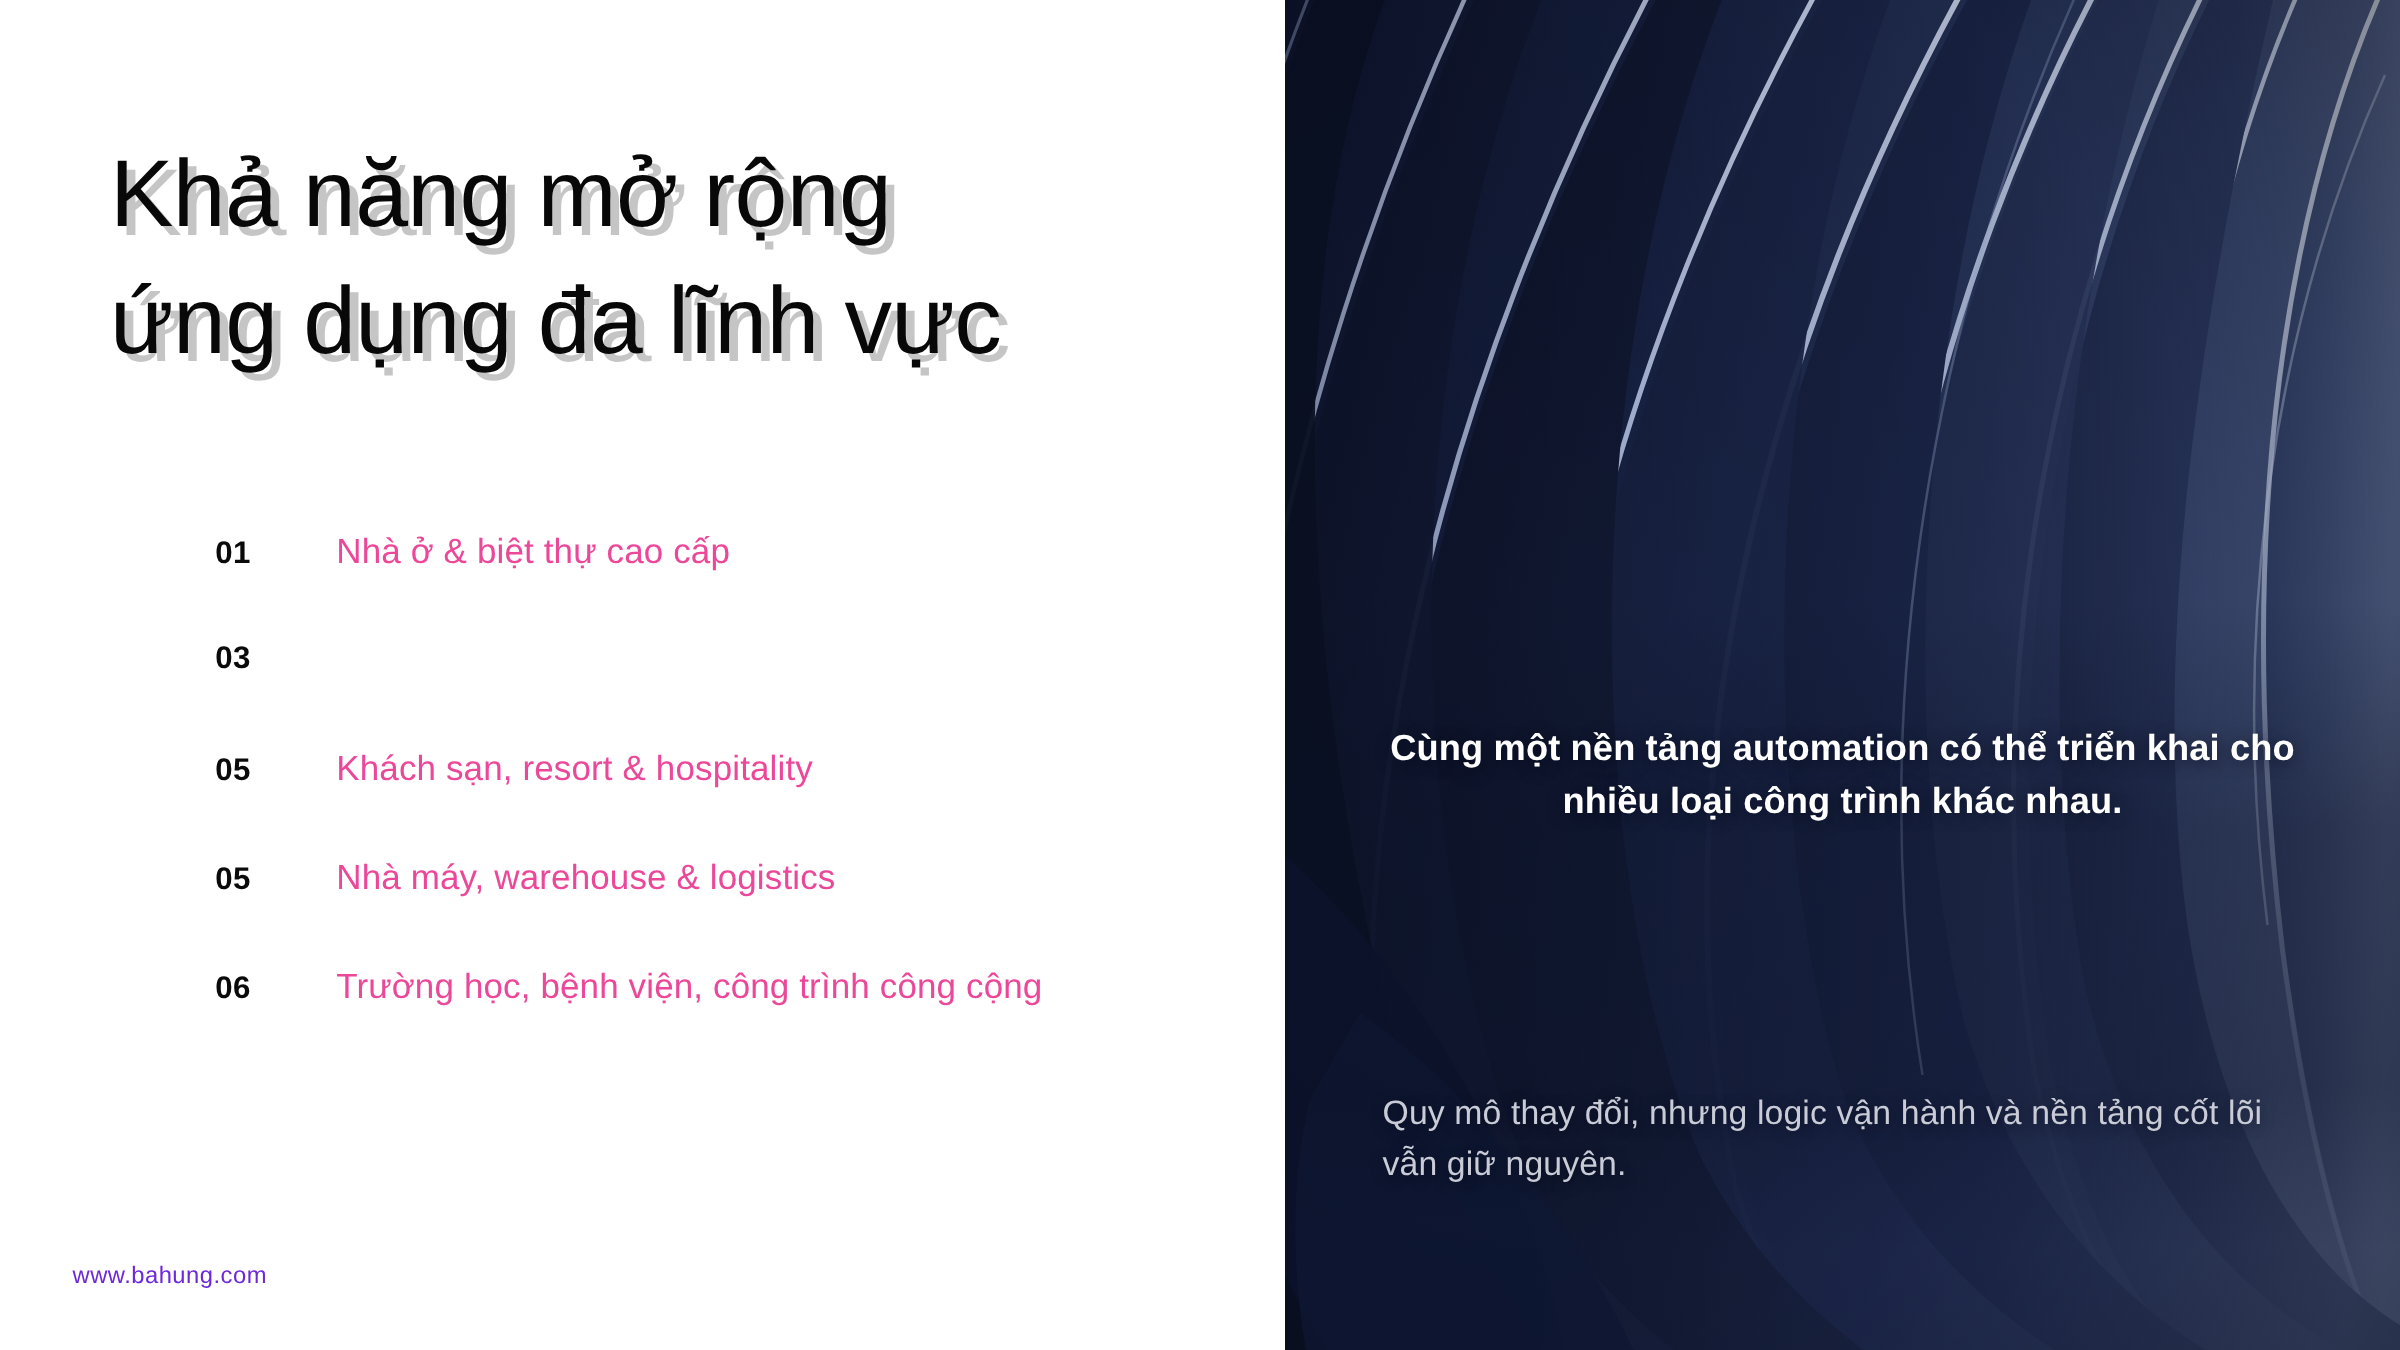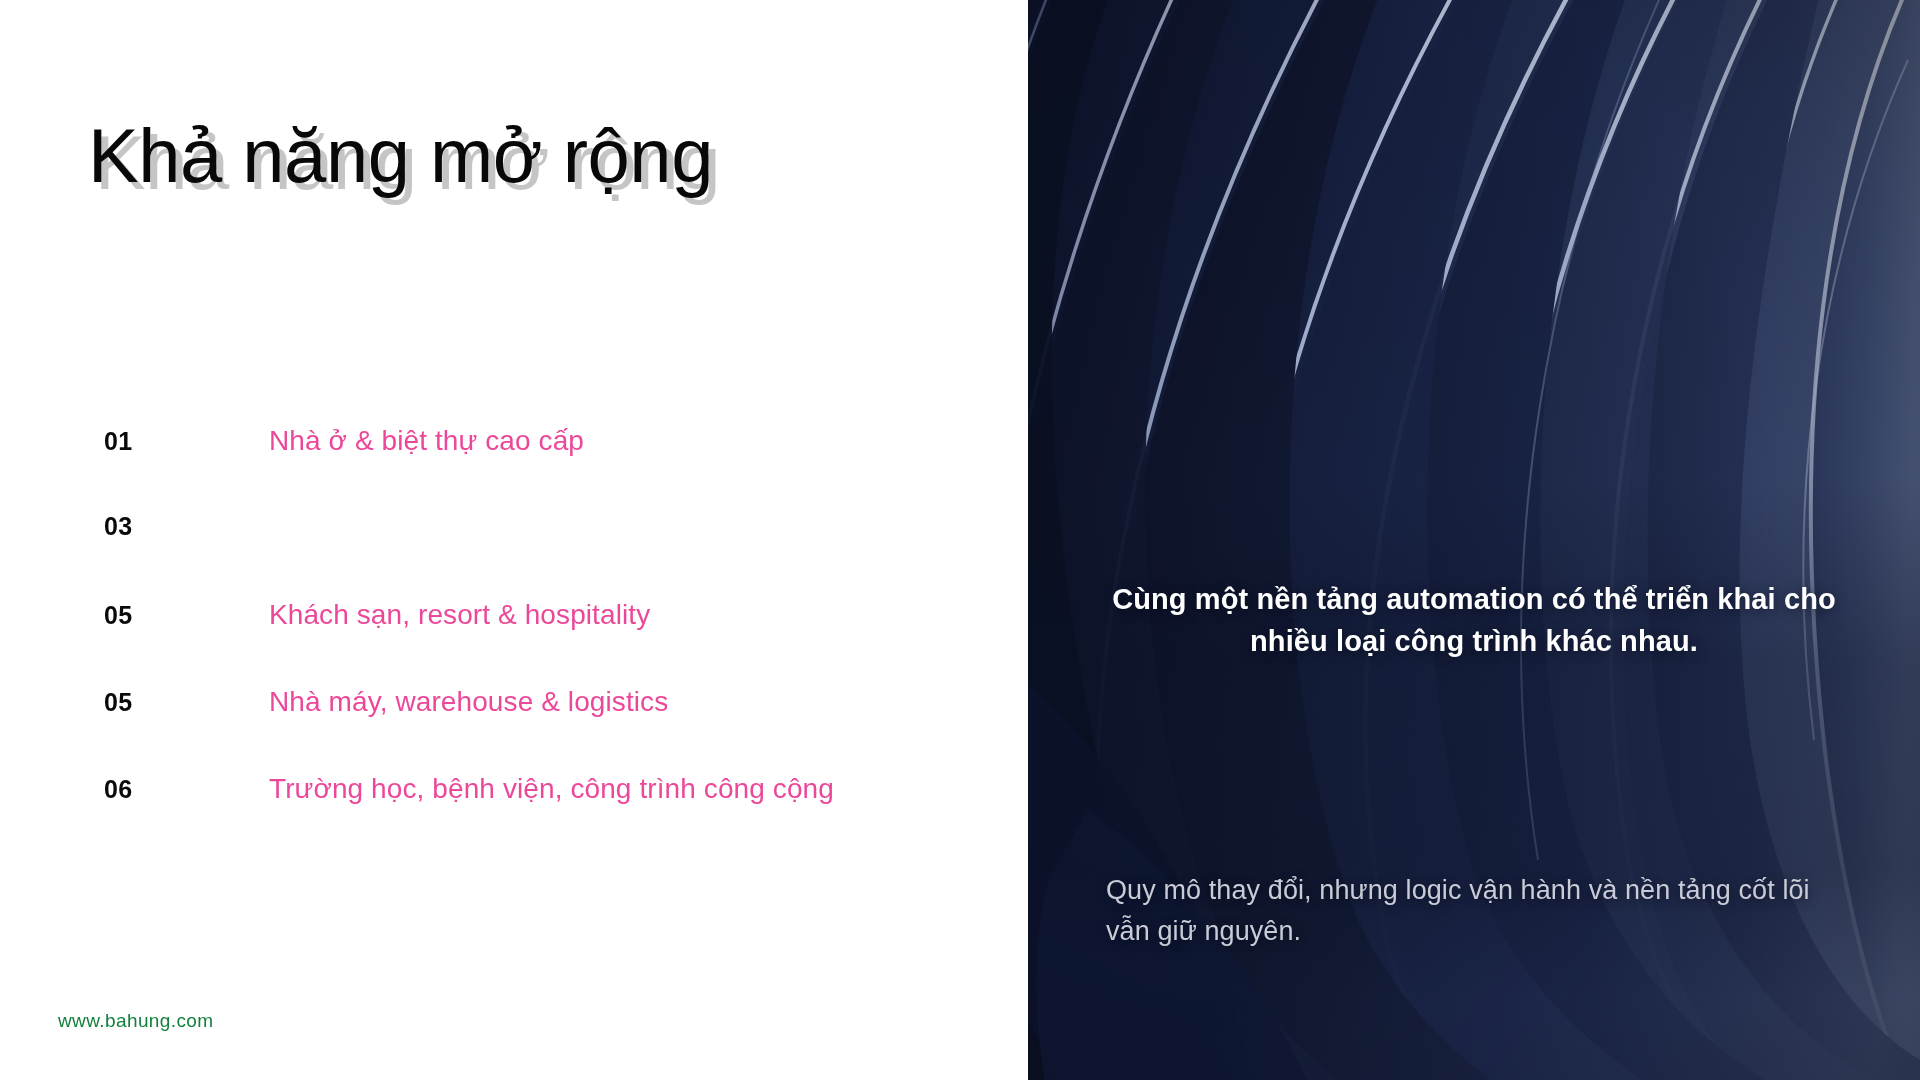--- a/index.html
+++ b/index.html
@@ -50,34 +50,35 @@
     display:flex;
     align-items:baseline;
     height:87px;
   }
   .item-num {
     flex:0 0 165px;
     font-size:25px;
     font-weight:700;
     color:#0a0a0a;
     letter-spacing:0.3px;
+    text-align:center;
   }
   .item-label {
     font-size:28px;
     font-weight:400;
     color:#ec4899;
     letter-spacing:0.1px;
     white-space:nowrap;
   }
 
   .footer-url {
     position:absolute;
     left:58px; bottom:48px;
     font-size:19px;
-    color:#15803d;
+    color:#6d28d9;
     letter-spacing:0.4px;
   }
 
   
   .right-panel {
     position:relative;
     width:892px; height:1080px;
     flex:0 0 892px;
     overflow:hidden;
     background:#0f766e;
@@ -118,20 +119,21 @@
 </style>
 </head>
 <body>
 
 <div class="slide">
 
   <div class="left-panel">
 
     <div class="title-block">
       <div class="title-line">Khả năng mở rộng</div>
+      <div class="title-line">ứng dụng đa lĩnh vực</div>
     </div>
 
     <div class="list">
 
       <div class="list-item">
         <span class="item-num">01</span>
         <span class="item-label">Nhà ở &amp; biệt thự cao cấp</span>
       </div>
 
 

